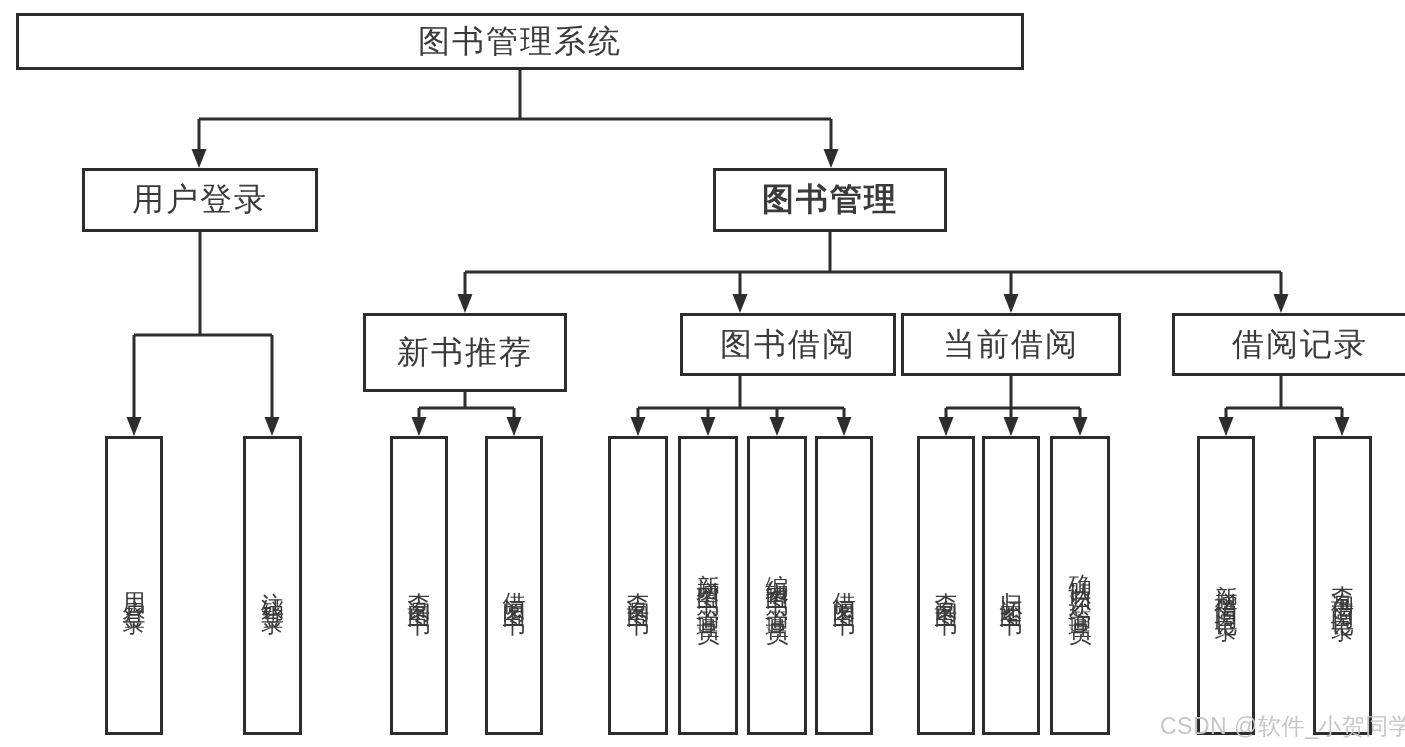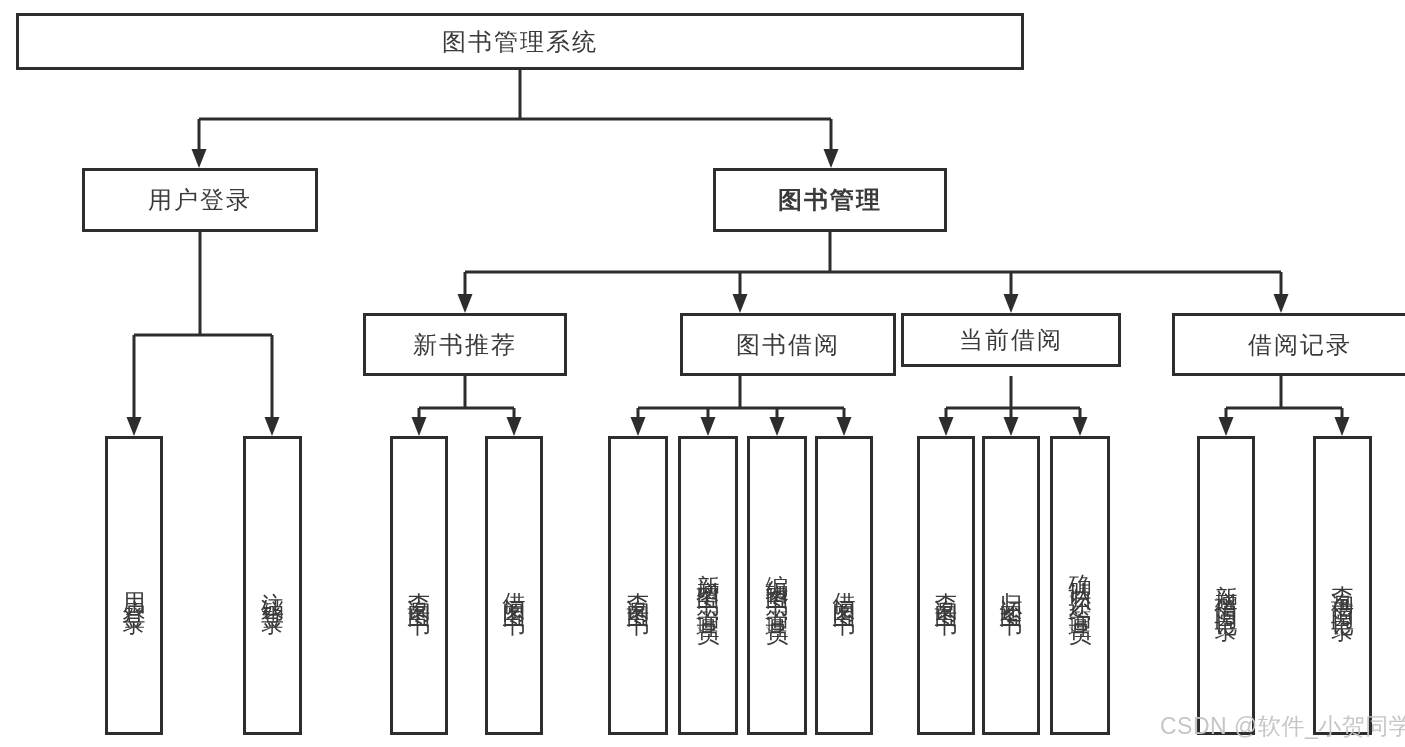--- a/index.html
+++ b/index.html
@@ -19,21 +19,21 @@
   .connectors{position:absolute;left:0;top:0;}
   .connectors path.line{stroke:var(--line);stroke-width:3;fill:none;}
   .connectors use{fill:var(--line);}
   .node{
     position:absolute;
     box-sizing:border-box;
     border:3px solid var(--line);
     background:var(--background);
     display:flex;align-items:center;justify-content:center;
     color:var(--text);
-    font-size:24px;
+    font-size:32px;
     letter-spacing:2px;
     text-align:center;
   }
   .vnode{
     writing-mode:vertical-rl;
     text-orientation:mixed;
     font-size:23px;
     line-height:1;
     letter-spacing:7px;
     padding-top:4px;
@@ -104,23 +104,23 @@
       <use href="#ah" transform="translate(1226,436)"></use>
       <use href="#ah" transform="translate(1342,436)"></use>
     </g>
   </svg>
 
   <div class="node" style="left:16px;top:13px;width:1008px;height:57px;">图书管理系统</div>
 
   <div class="node" style="left:82px;top:168px;width:236px;height:64px;">用户登录</div>
   <div class="node" style="left:713px;top:168px;width:234px;height:64px;font-weight:bold;">图书管理</div>
 
-  <div class="node" style="left:363px;top:313px;width:204px;height:63px;">新书推荐</div>
+  <div class="node" style="left:363px;top:313px;width:204px;height:79px;">新书推荐</div>
   <div class="node" style="left:632px;top:313px;width:216px;height:63px;margin-left:48px;">图书借阅</div>
-  <div class="node" style="left:901px;top:313px;width:220px;height:54px;">当前借阅</div>
+  <div class="node" style="left:901px;top:313px;width:220px;height:63px;">当前借阅</div>
   <div class="node" style="left:1172px;top:313px;width:256px;height:63px;">借阅记录</div>
 
   <div class="node vnode" style="left:105px;top:436px;width:58px;height:299px;">用户登录</div>
   <div class="node vnode" style="left:243px;top:436px;width:59px;height:299px;">注销登录</div>
 
   <div class="node vnode" style="left:390px;top:436px;width:58px;height:299px;">查询图书</div>
   <div class="node vnode" style="left:485px;top:436px;width:58px;height:299px;">借阅图书</div>
 
   <div class="node vnode" style="left:608px;top:436px;width:60px;height:299px;">查询图书</div>
   <div class="node vnode" style="left:678px;top:436px;width:60px;height:299px;">新增图书（管理员）</div>

